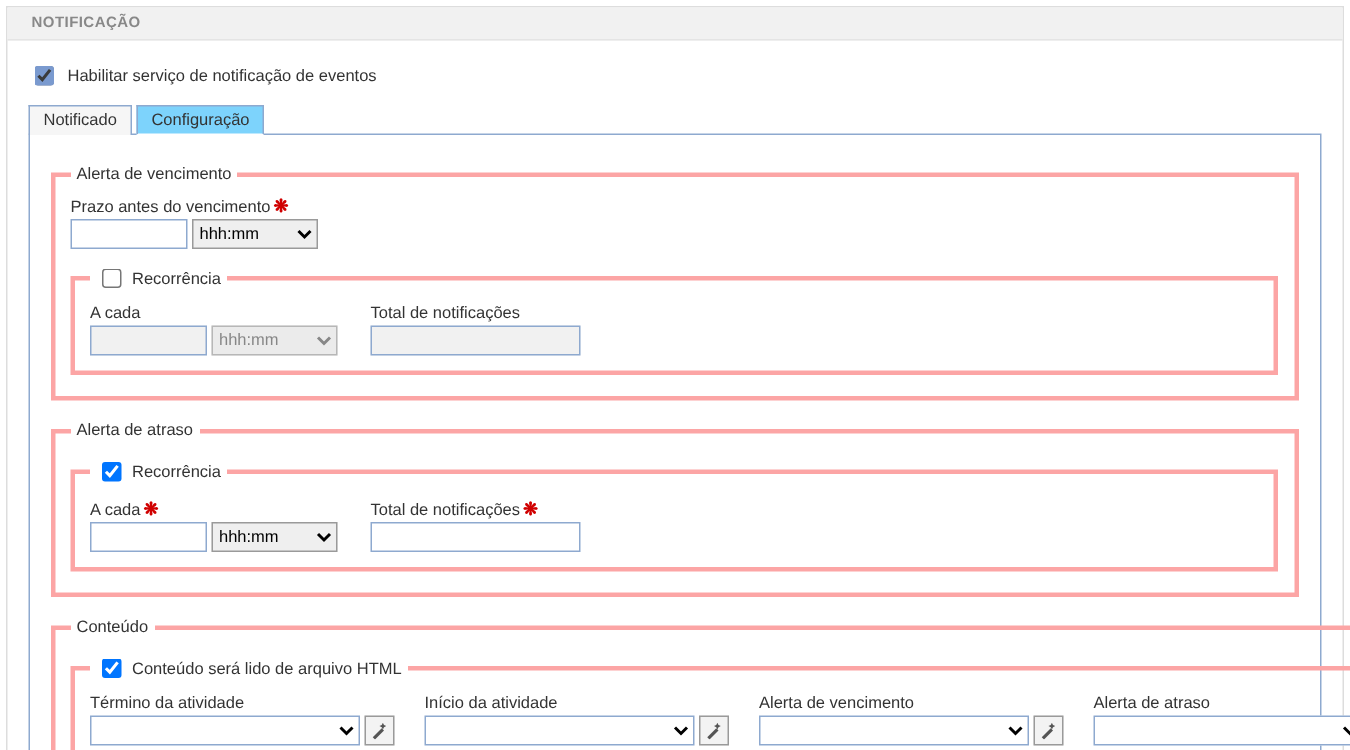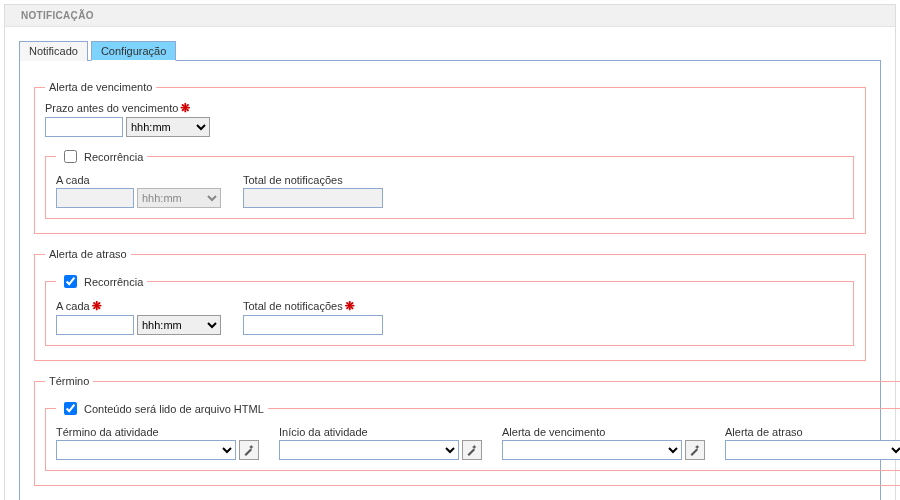--- a/index.html
+++ b/index.html
@@ -60,21 +60,21 @@
   }
   .tab.active {
     border-bottom: 1px solid #fff;
   }
   .tab-panel {
     border: 1px solid #8ea9cf;
     border-top: none;
     padding: 10px 14px 14px 14px;
   }
   fieldset {
-    border: 1px solid #fca5a5;
+    border: 3px solid #fca5a5;
     margin: 10px 0 14px 0;
     padding: 8px 10px 10px 10px;
   }
   fieldset.nested {
     margin: 10px 1px 4px 0;
   }
   legend {
     padding: 0 4px;
     font-size: 11px;
     color: #333;
@@ -169,20 +169,24 @@
   }
   .iconbtn svg { display:block; }
 </style>
 </head>
 <body>
 
 <div class="panel">
   <div class="panel-header">NOTIFICAÇÃO</div>
   <div class="panel-body">
 
+    <div class="enable-row">
+      <input type="checkbox" checked="" style="">
+      <span>Habilitar serviço de notificação de eventos</span>
+    </div>
 
     <div class="tabs">
       <div class="tab inactive">
         <span>Notificado</span>
       </div>
       <div class="tab active">
         <span>Configuração</span>
       </div>
     </div>
 
@@ -256,21 +260,21 @@
               <label>
                 <span>Total de notificações</span><span class="req">❋</span>
               </label>
               <input class="txt wide" type="text" value="" style="">
             </div>
           </div>
         </fieldset>
       </fieldset>
 
       <fieldset>
-        <legend>Término</legend>
+        <legend>Conteúdo</legend>
 
         <fieldset class="nested" style="margin-top:4px;">
           <legend>
             <span class="legcheck">
               <input type="checkbox" checked="" style="">
               <span>Conteúdo será lido de arquivo HTML</span>
             </span>
           </legend>
 
           <div class="content-row">

